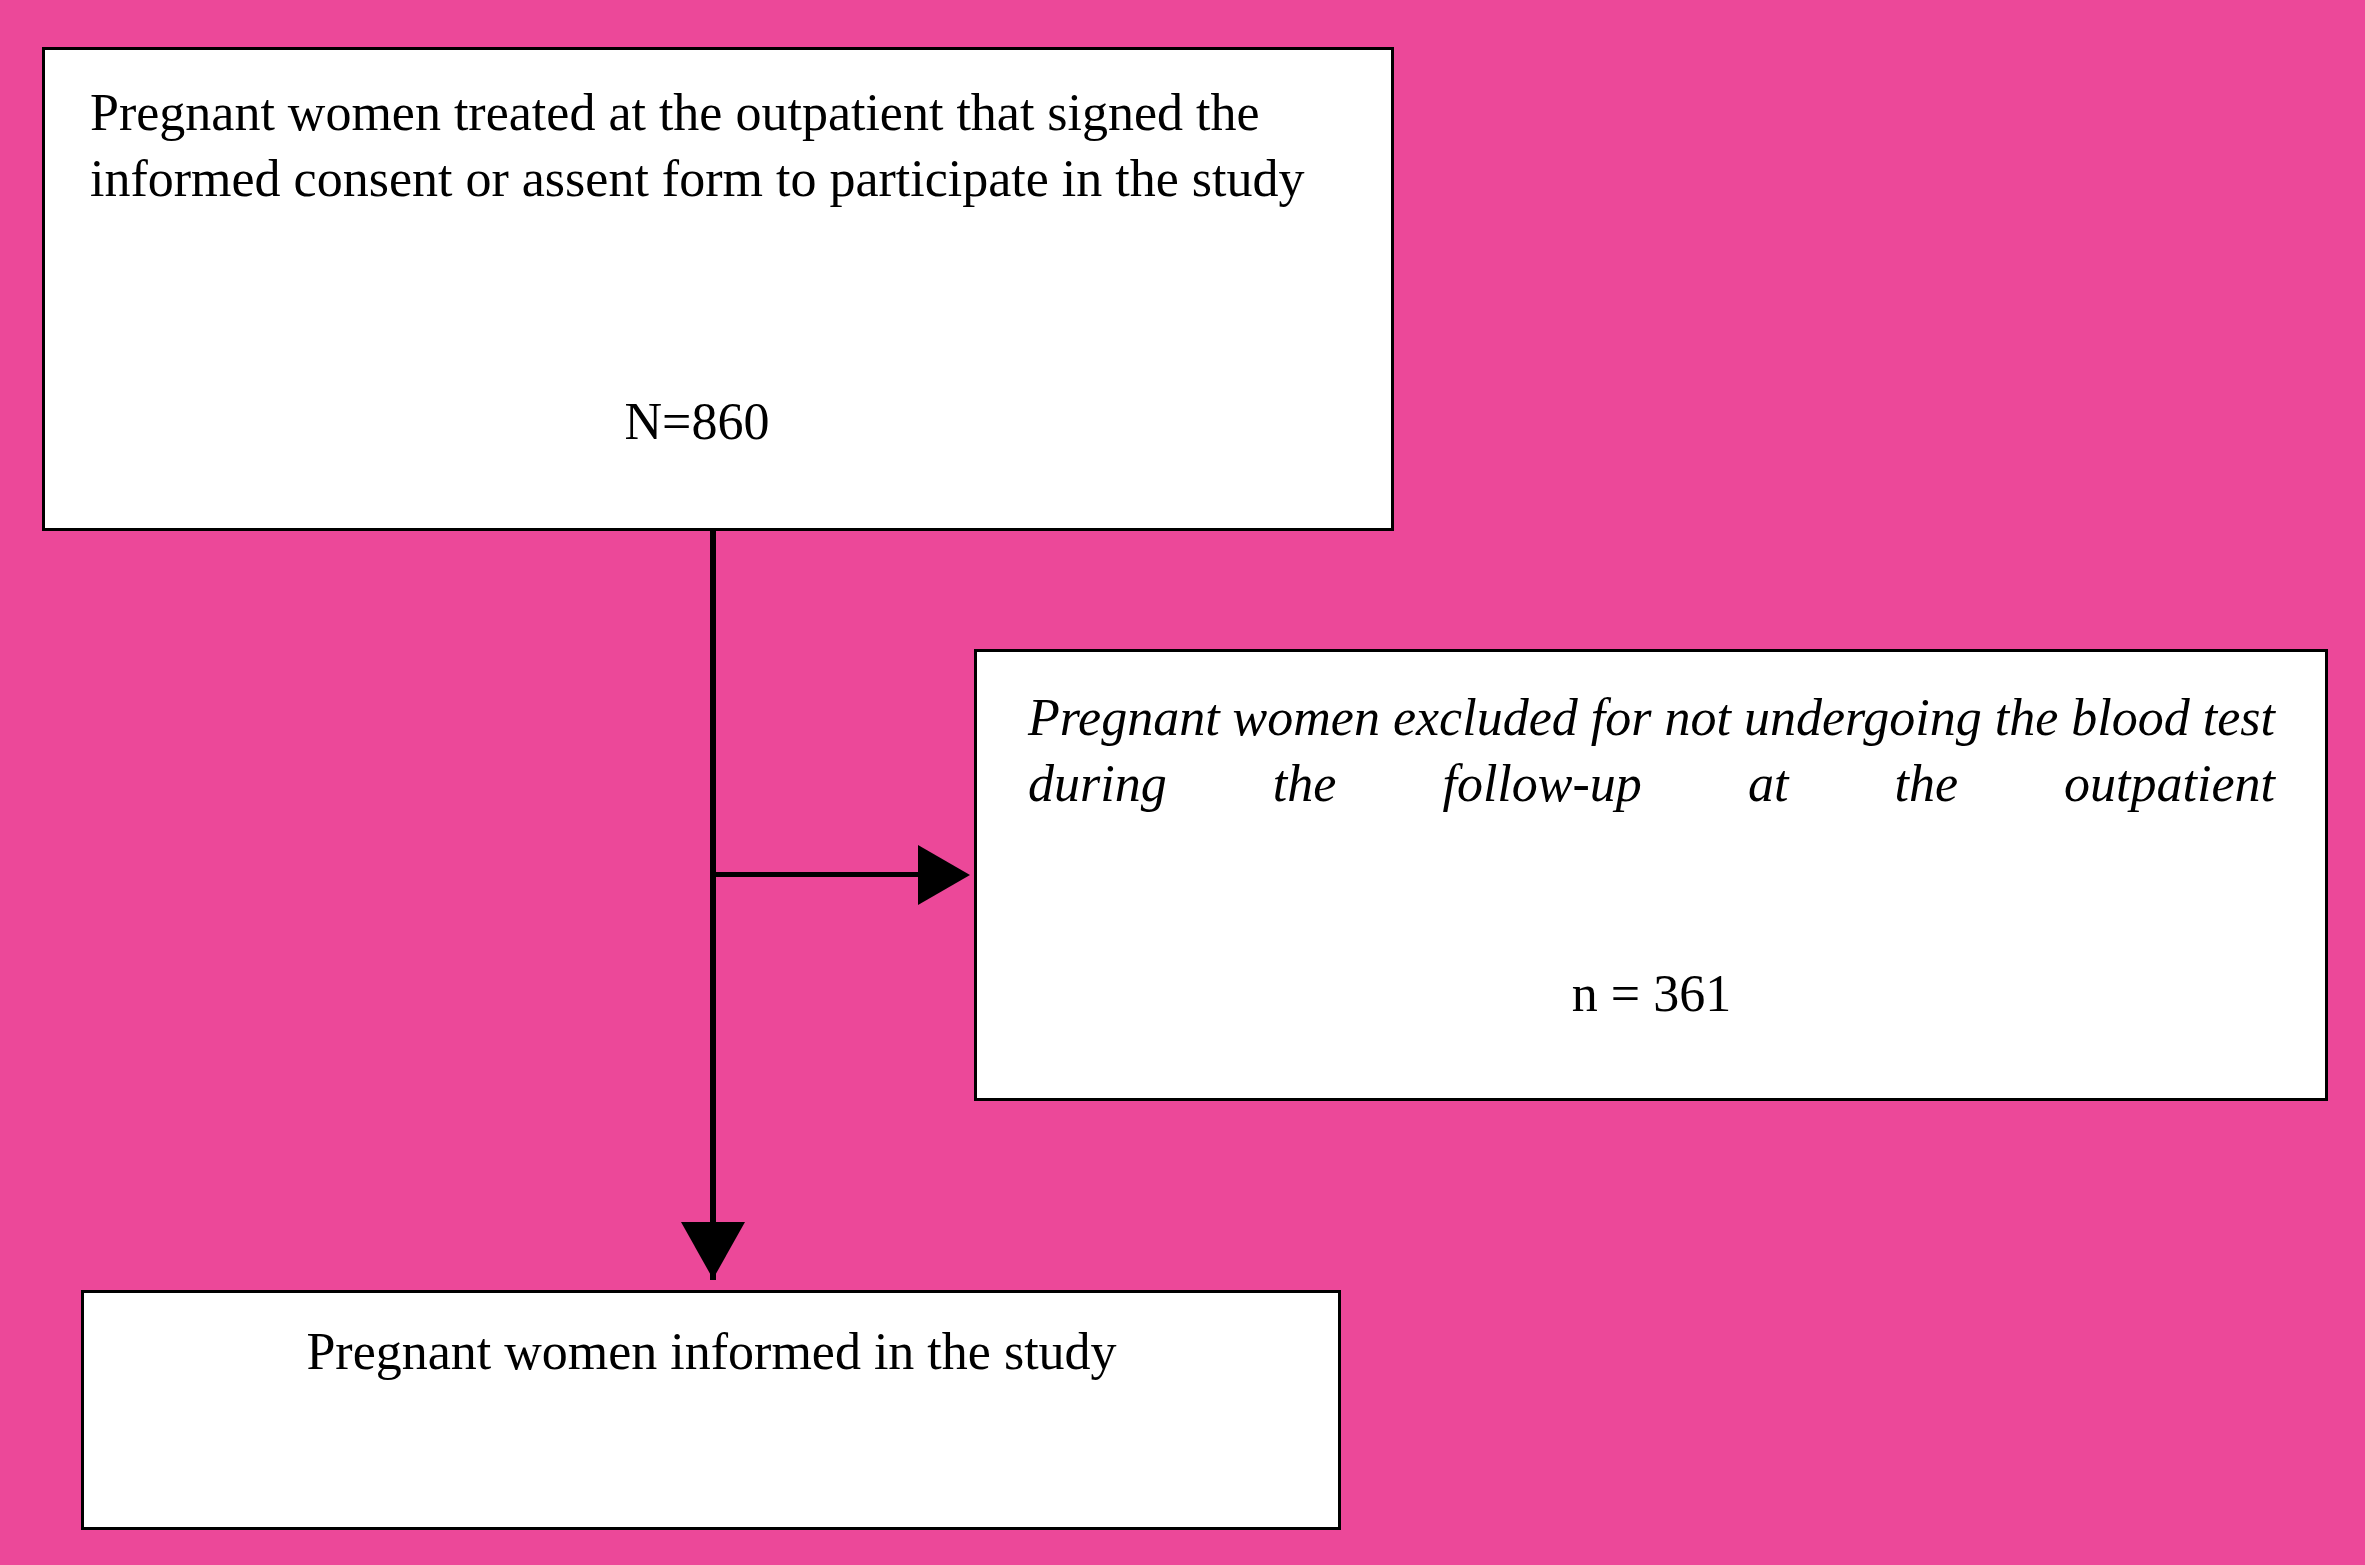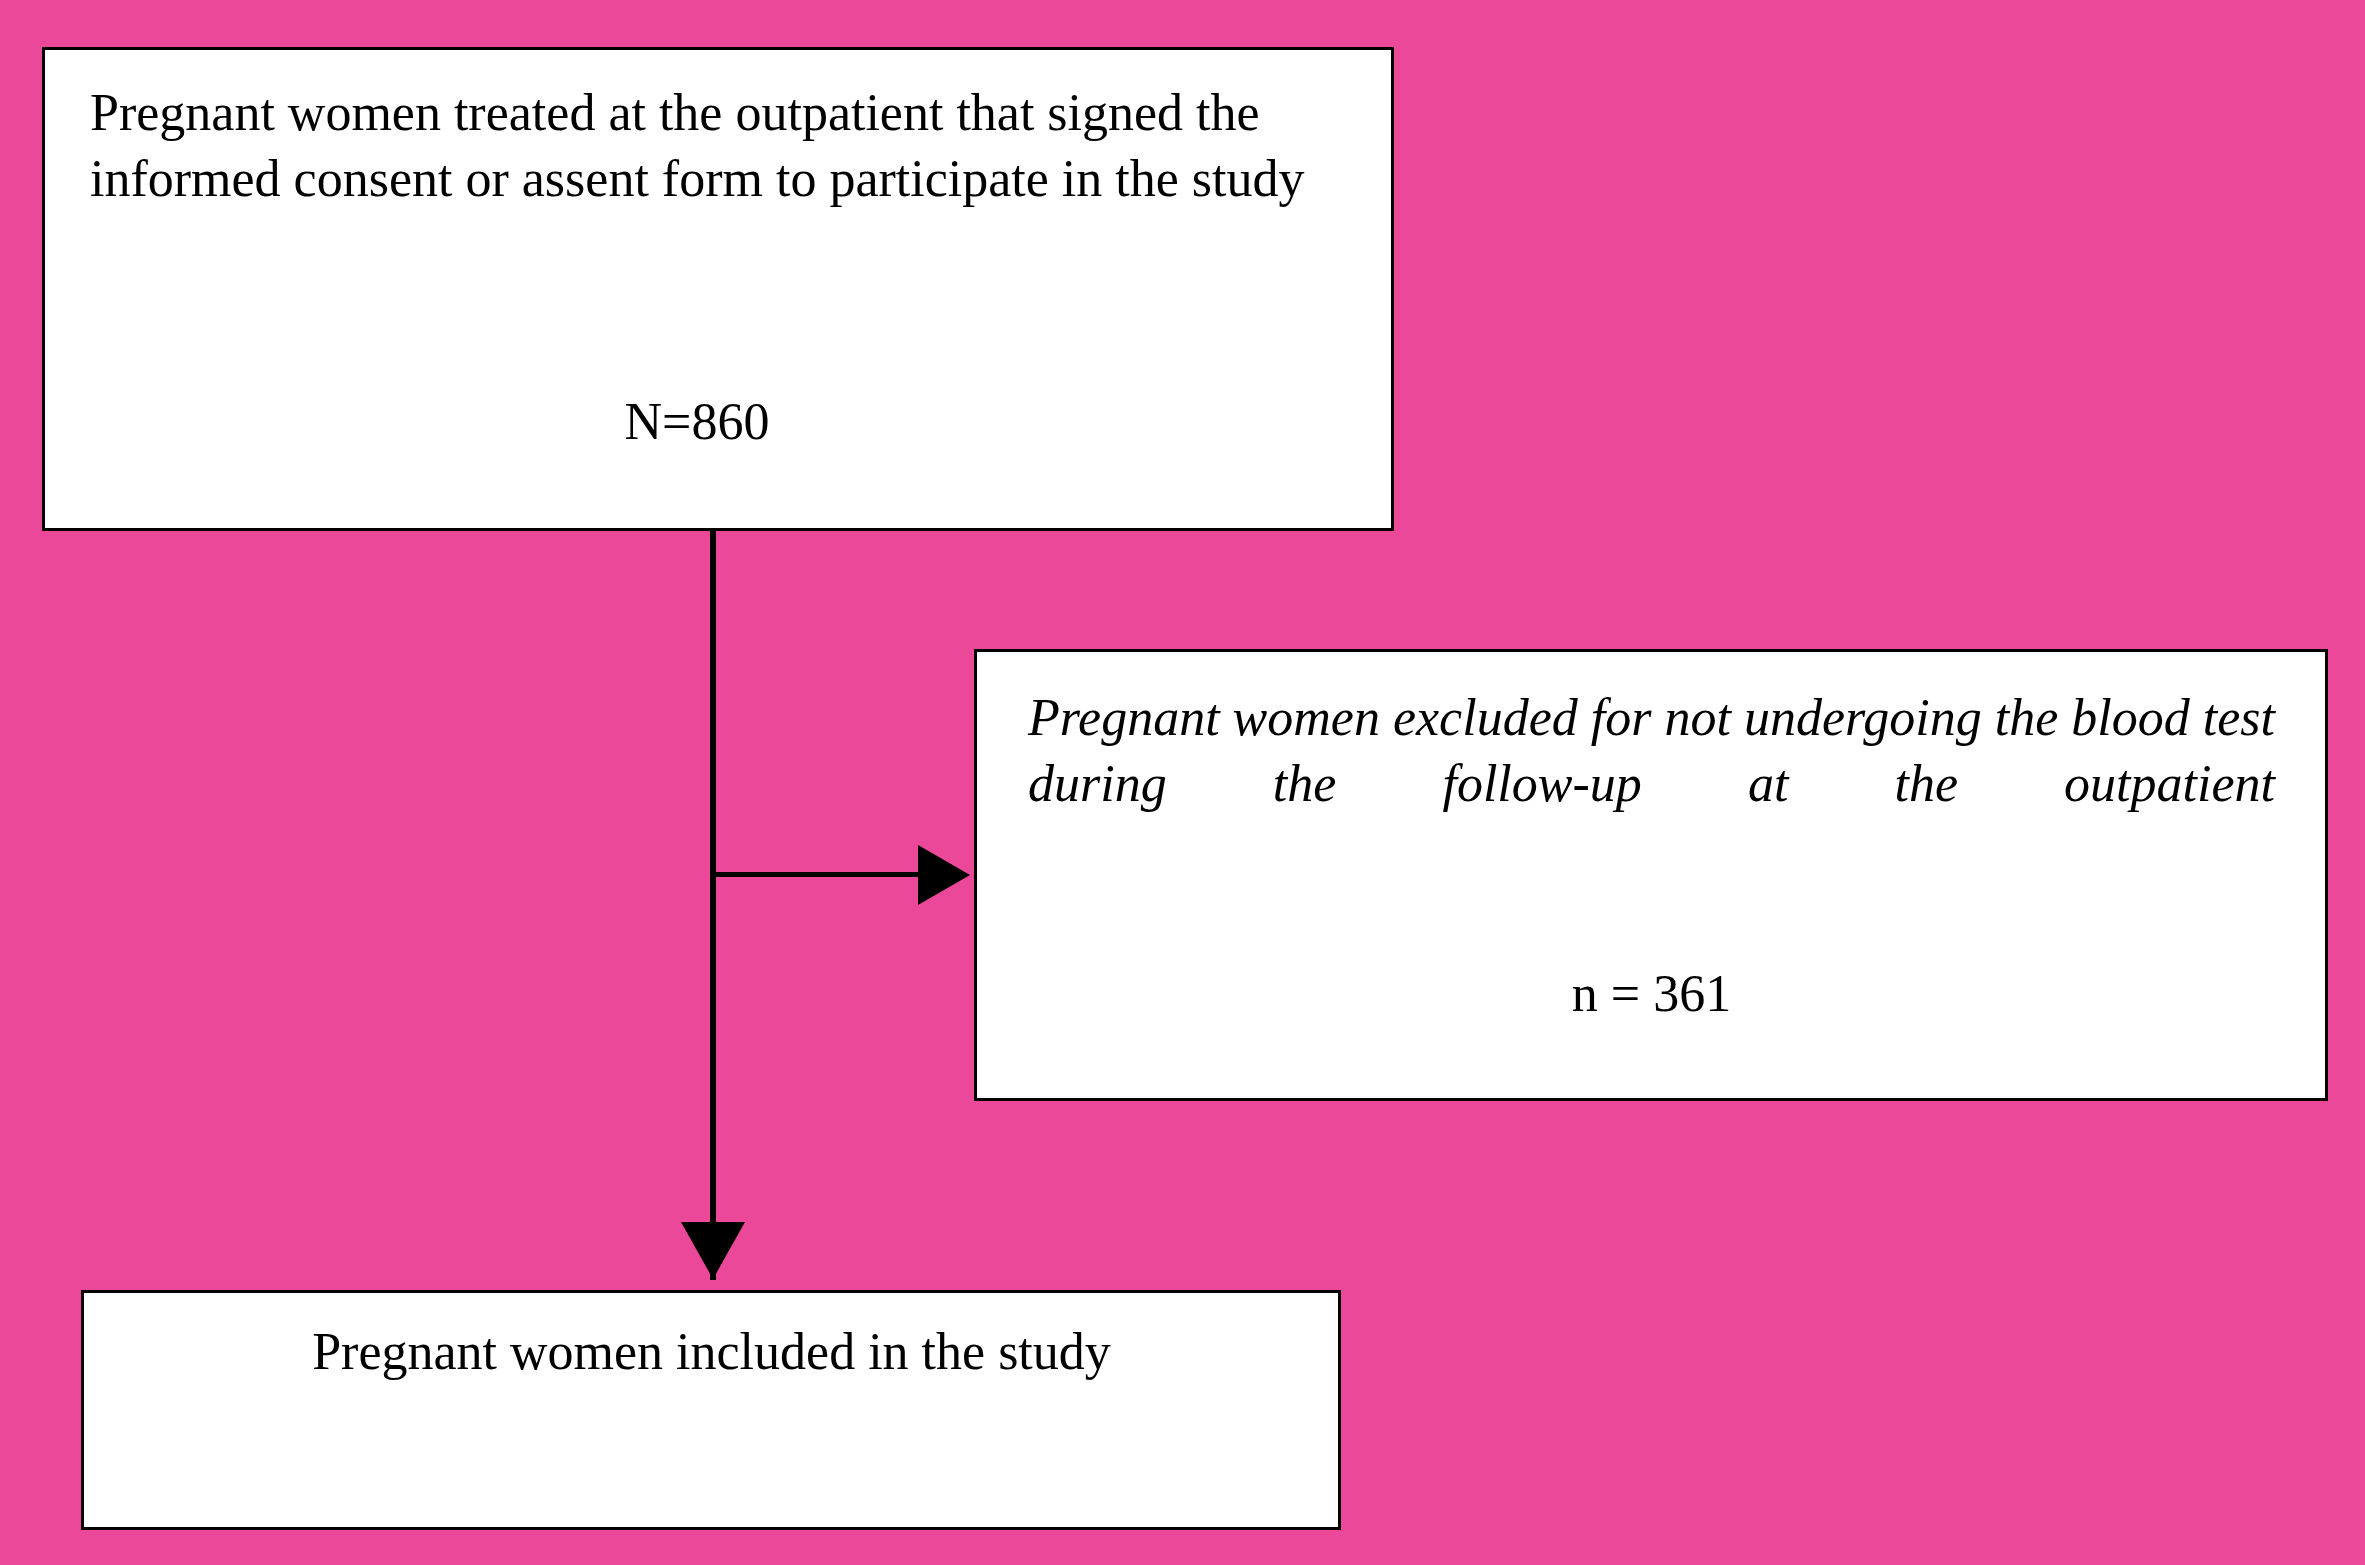--- a/index.html
+++ b/index.html
@@ -98,21 +98,21 @@
 
   <div class="flow-box" id="box-source"></div>
   <div class="box-text txt-left" id="box-source-body">Pregnant women treated at the outpatient that signed the informed consent or assent form to participate in the study</div>
   <div class="box-text txt-center" id="box-source-n">N=860</div>
 
   <div class="flow-box" id="box-excluded"></div>
   <div class="box-text txt-just" id="box-excluded-body">Pregnant women excluded for not undergoing the blood test during the follow-up at the outpatient</div>
   <div class="box-text txt-center" id="box-excluded-n">n = 361</div>
 
   <div class="flow-box" id="box-included"></div>
-  <div class="box-text txt-center" id="box-included-body">Pregnant women included in the study</div>
+  <div class="box-text txt-center" id="box-included-body">Pregnant women informed in the study</div>
 
   <div class="conn-line" id="conn-vertical"></div>
   <div class="conn-line" id="conn-horizontal"></div>
   <div class="arrow-head" id="arrow-right"></div>
   <div class="arrow-head" id="arrow-down"></div>
 
 </div>
 
 
 </body></html>

